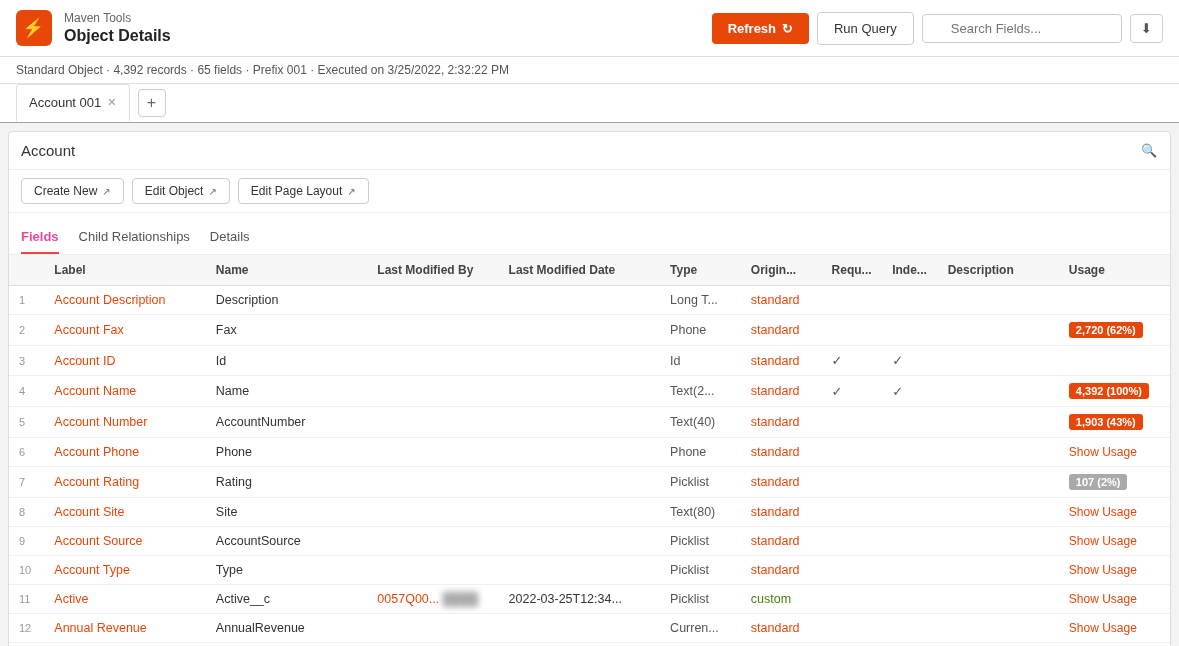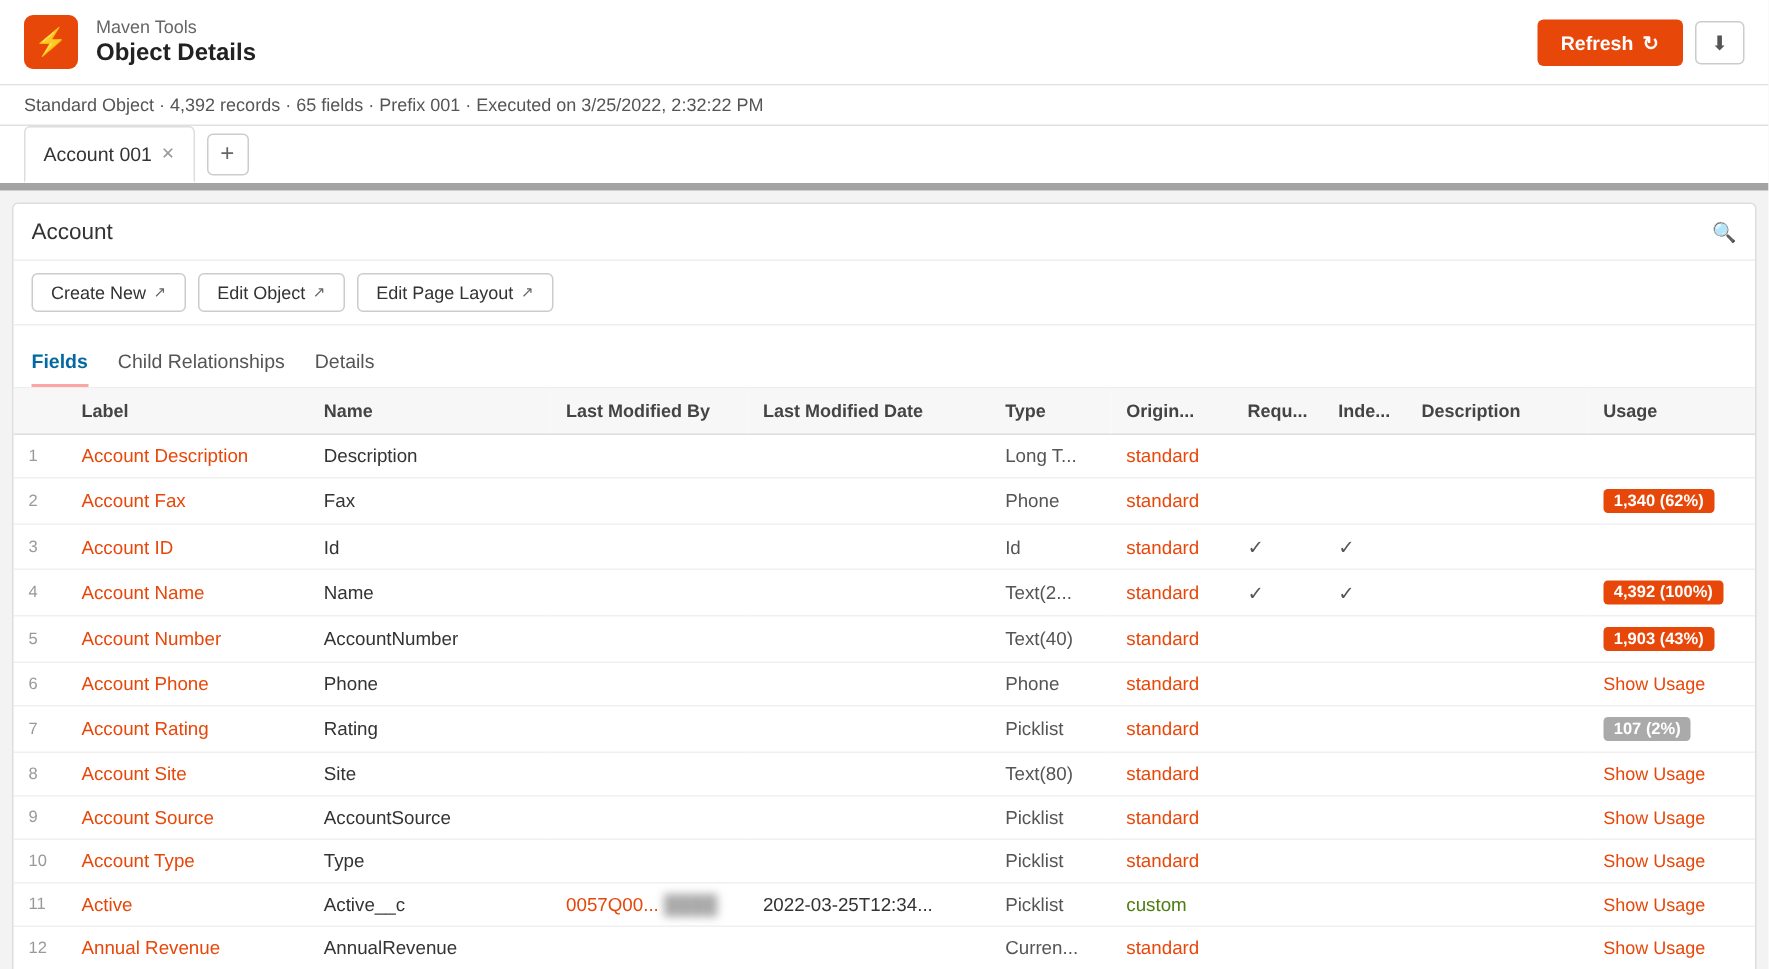--- a/index.html
+++ b/index.html
@@ -15,39 +15,39 @@
     .header-right { display: flex; align-items: center; gap: 8px; }
     .btn-refresh { background: #e8470a; color: white; border: none; border-radius: 4px; padding: 8px 16px; font-size: 13px; font-weight: 600; cursor: pointer; display: flex; align-items: center; gap: 6px; }
     .btn-run-query { background: white; color: #333; border: 1px solid #ccc; border-radius: 4px; padding: 8px 16px; font-size: 13px; cursor: pointer; }
     .search-bar { border: 1px solid #ccc; border-radius: 4px; padding: 6px 10px 6px 28px; font-size: 13px; width: 200px; position: relative; background: white; }
     .search-container { position: relative; display: flex; align-items: center; }
     .search-icon-inner { position: absolute; left: 8px; color: #999; font-size: 12px; }
     .btn-download { border: 1px solid #ccc; background: white; border-radius: 4px; padding: 6px 10px; cursor: pointer; color: #555; }
 
     .subheader { background: white; padding: 6px 16px; font-size: 12px; color: #555; border-bottom: 1px solid #e0e0e0; display: flex; align-items: center; justify-content: space-between; }
 
-    .tabs-bar { background: white; padding: 0 16px; border-bottom: 5px solid #a3a3a3; display: flex; align-items: center; gap: 4px; }
+    .tabs-bar { background: white; padding: 0 16px; border-bottom: 1px solid #a3a3a3; display: flex; align-items: center; gap: 4px; }
     .tab { display: flex; align-items: center; gap: 6px; padding: 10px 12px; border: 1px solid #ddd; border-bottom: none; border-radius: 4px 4px 0 0; background: white; cursor: pointer; font-size: 13px; margin-right: 4px; }
     .tab.active { background: white; border-bottom: 2px solid white; font-weight: 500; }
     .tab-close { color: #999; font-size: 11px; cursor: pointer; }
     .tab-add { color: #666; font-size: 16px; border: 1px solid #ccc; border-radius: 4px; background: white; width: 28px; height: 28px; display: flex; align-items: center; justify-content: center; cursor: pointer; }
 
     .main-content { background: white; margin: 8px; border: 1px solid #ddd; border-radius: 4px; }
 
     .object-input-bar { padding: 10px 12px; display: flex; align-items: center; justify-content: space-between; border-bottom: 1px solid #eee; }
     .object-input { border: none; font-size: 15px; font-weight: 500; color: #333; outline: none; flex: 1; }
     .search-icon-right { color: #aaa; }
 
     .action-bar { padding: 8px 12px; display: flex; align-items: flex-start; gap: 8px; border-bottom: 1px solid #eee; }
     .btn-action { background: white; border: 1px solid #ccc; border-radius: 4px; padding: 5px 12px; font-size: 12px; cursor: pointer; display: flex; align-items: center; gap: 5px; color: #333; }
     .btn-action .ext-icon { font-size: 10px; color: #666; }
 
     .nav-tabs { display: flex; gap: 20px; padding: 10px 12px 0; border-bottom: 1px solid #eee; }
     .nav-tab { padding: 6px 0; font-size: 13px; cursor: pointer; color: #555; border-bottom: 2px solid transparent; padding-bottom: 8px; }
-    .nav-tab.active { color: #0369a1; border-bottom: 2px solid #fca5a5; font-weight: 600; }
+    .nav-tab.active { color: #ec4899; border-bottom: 2px solid #ef4444; font-weight: 600; }
 
     .table-container { overflow-x: auto; }
     table { width: 100%; border-collapse: collapse; font-size: 12.5px; }
     thead th { background: #f7f7f7; border-bottom: 1px solid #ddd; padding: 8px 10px; text-align: left; font-weight: 600; color: #444; font-size: 12px; white-space: nowrap; }
     tbody tr { border-bottom: 1px solid #f0f0f0; }
     tbody td { padding: 7px 10px; color: #333; white-space: nowrap; }
     .row-num { color: #999; font-size: 11px; width: 30px; }
     .link-cell { color: #e8470a; cursor: pointer; text-decoration: none; }
     .type-cell { color: #555; }
     .origin-standard { color: #e8470a; }
@@ -81,20 +81,27 @@
     <div class="header-title">
       <div class="app-name">Maven Tools</div>
       <div class="obj-title">Object Details</div>
     </div>
   </div>
   <div class="header-right">
     <button class="btn-refresh">
       <span>Refresh</span>
       <span>↻</span>
     </button>
+    <button class="btn-run-query">
+      <span>Run Query</span>
+    </button>
+    <div class="search-container">
+      <span class="search-icon-inner">🔍</span>
+      <input class="search-bar" type="text" placeholder="Search Fields..." style="">
+    </div>
     <button class="btn-download">
       <span>⬇</span>
     </button>
   </div>
 </div>
 
 <div class="subheader">
   <span>Standard Object · 4,392 records · 65 fields · Prefix 001 · Executed on 3/25/2022, 2:32:22 PM</span>
 </div>
 
@@ -175,21 +182,21 @@
     <td class="row-num">2</td>
     <td><a class="link-cell">Account Fax</a></td>
     <td>Fax</td>
     <td></td>
     <td></td>
     <td class="type-cell">Phone</td>
     <td><span class="origin-standard">standard</span></td>
     <td><span class="check"></span></td>
     <td><span class="check"></span></td>
     <td></td>
-    <td><span class="usage-badge">1,340 (62%)</span></td>
+    <td><span class="usage-badge">2,720 (62%)</span></td>
   </tr>
           <tr>
     <td class="row-num">3</td>
     <td><a class="link-cell">Account ID</a></td>
     <td>Id</td>
     <td></td>
     <td></td>
     <td class="type-cell">Id</td>
     <td><span class="origin-standard">standard</span></td>
     <td><span class="check">✓</span></td>

